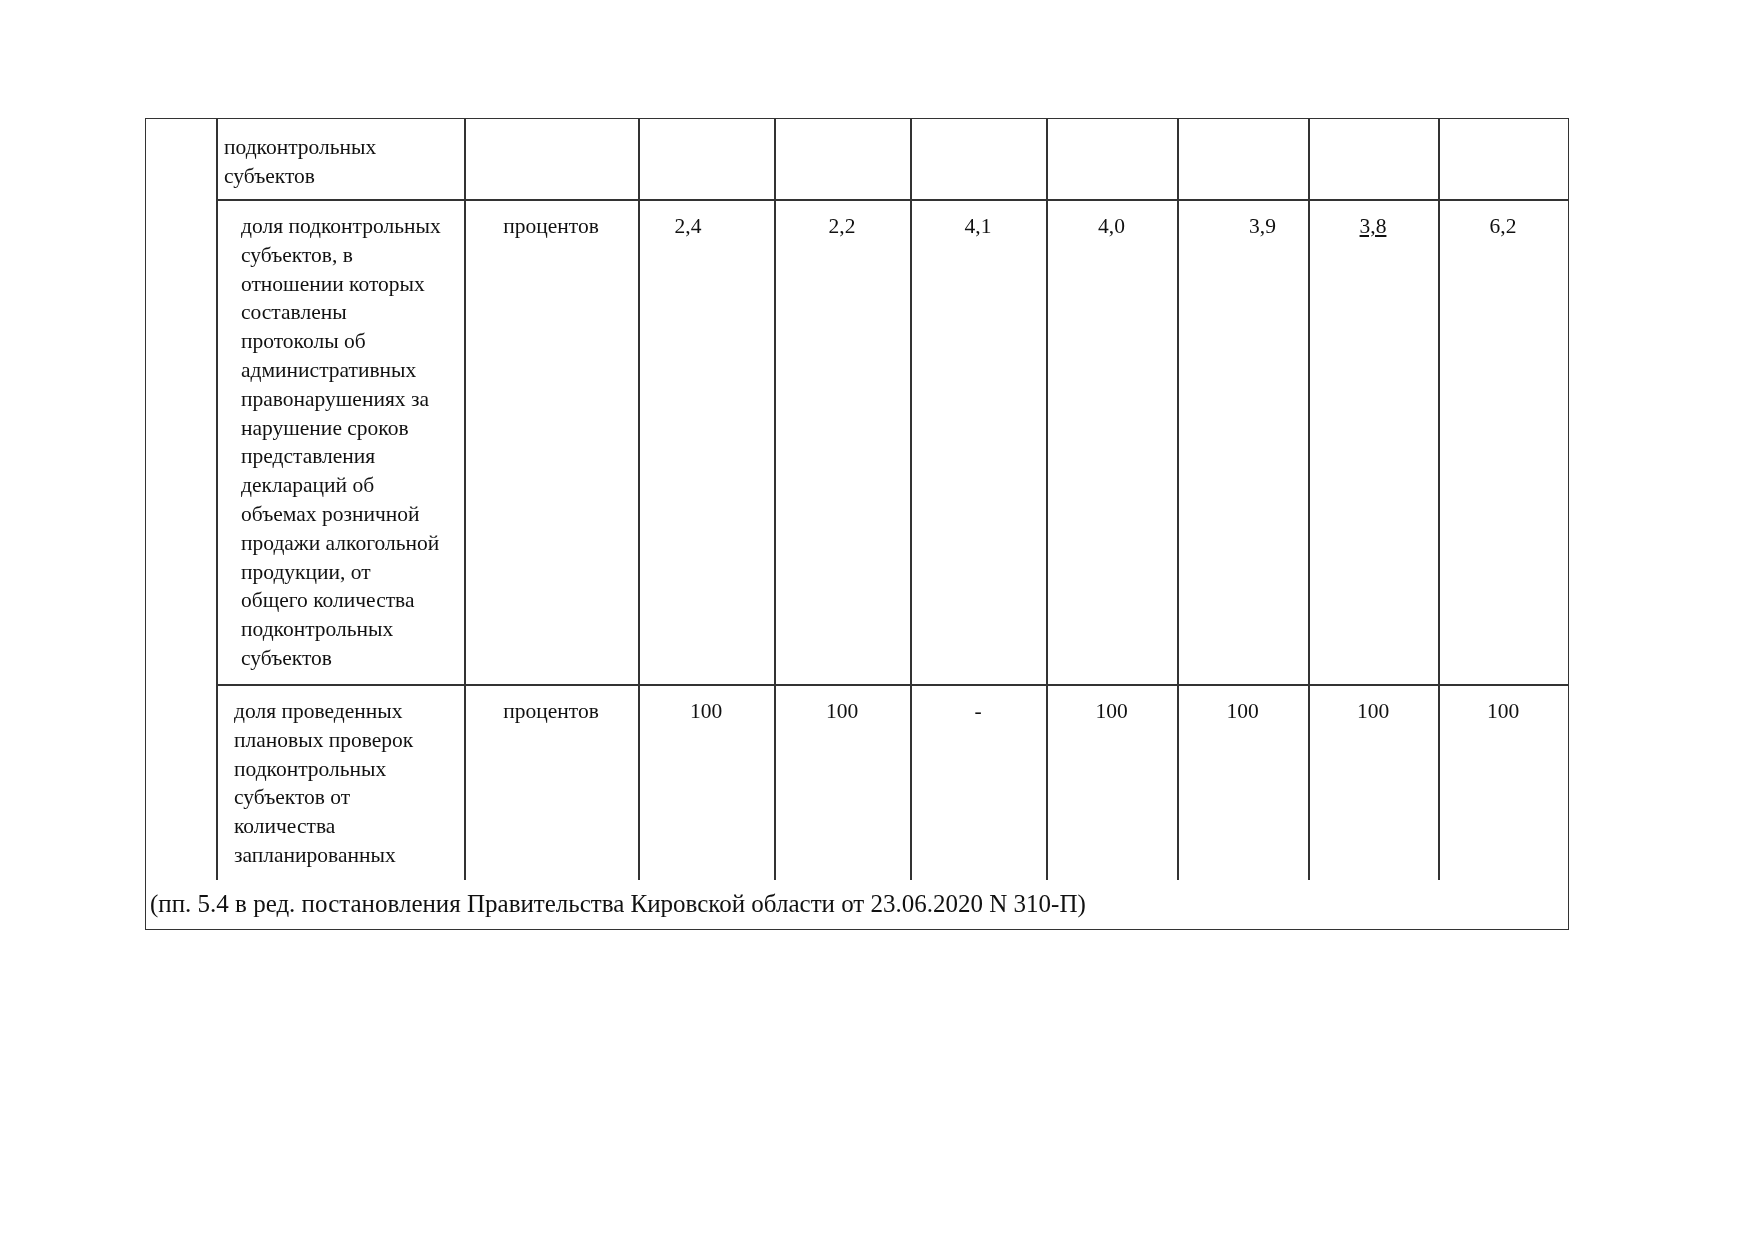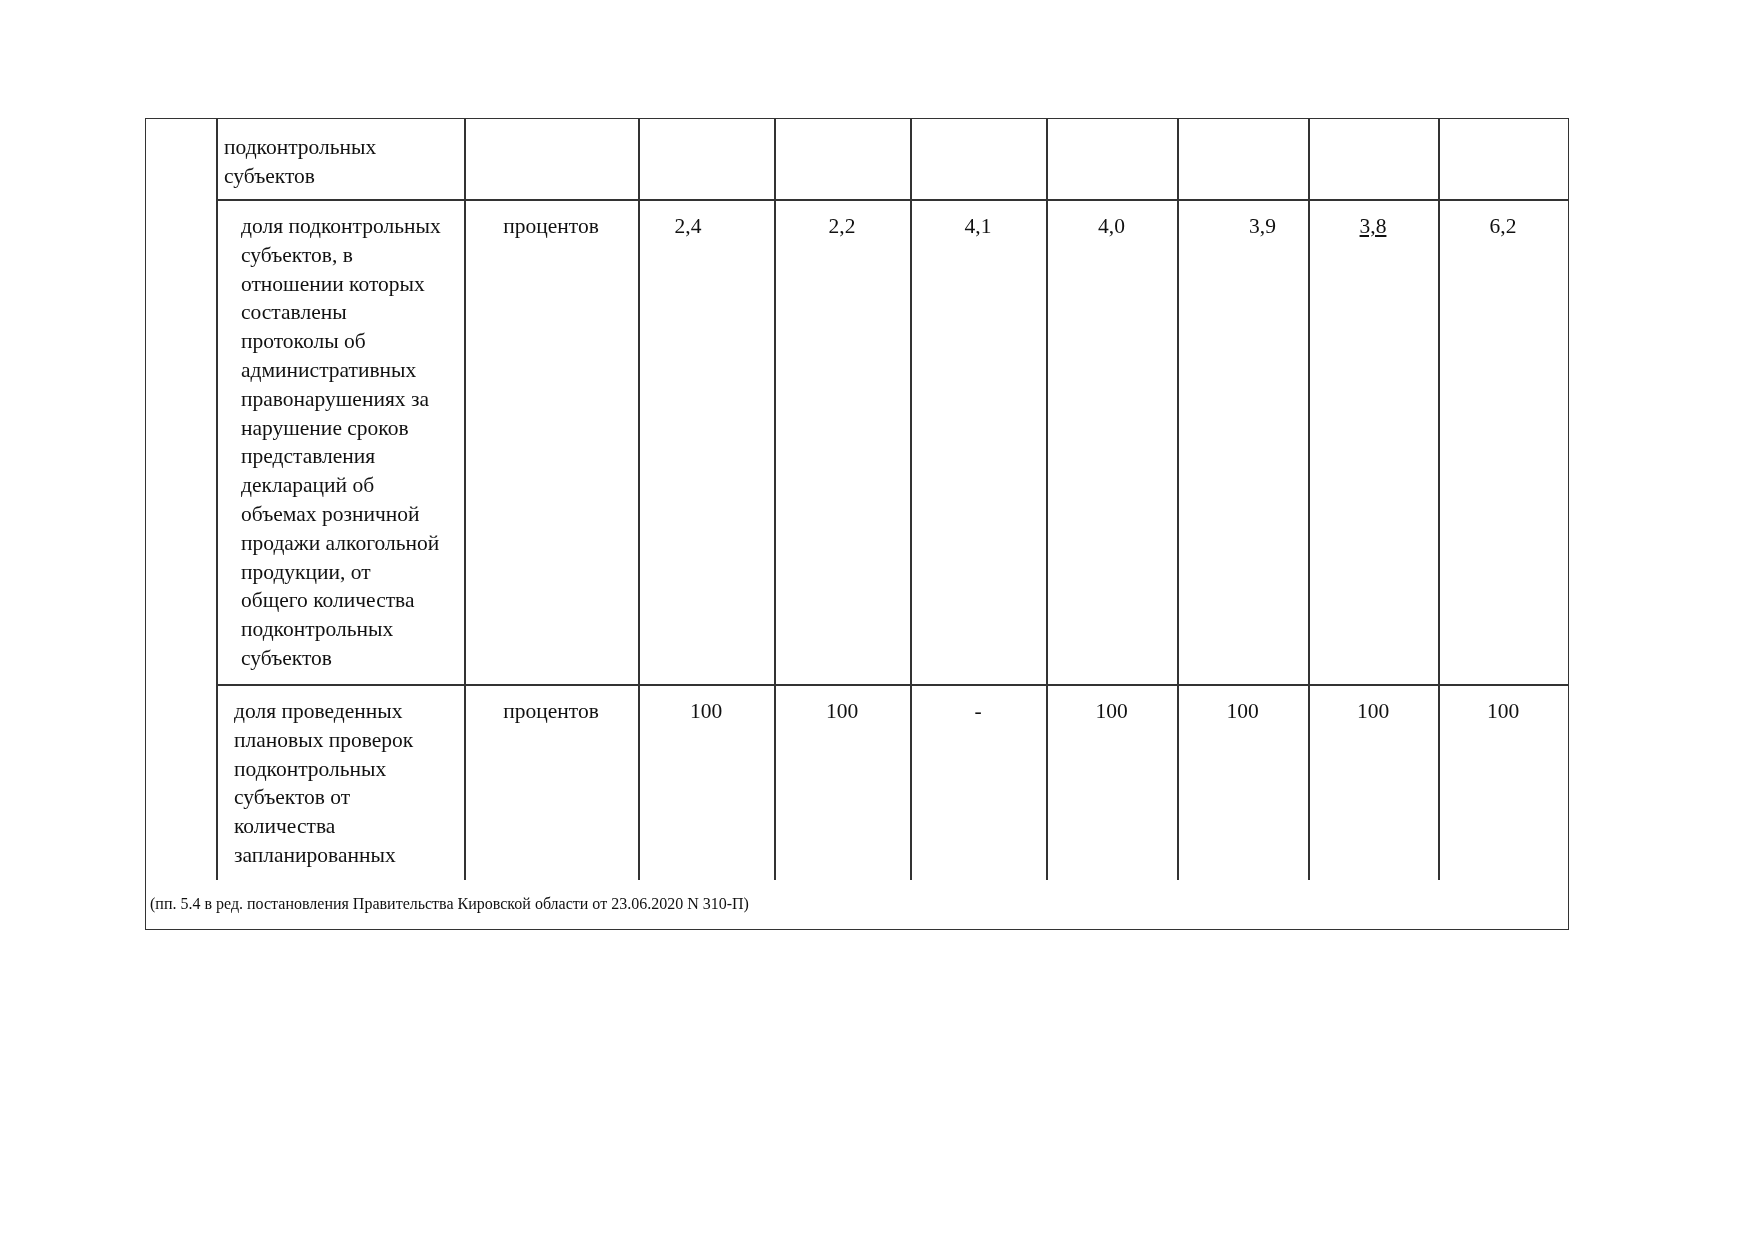--- a/index.html
+++ b/index.html
@@ -6,21 +6,21 @@
   body { width: 1754px; height: 1240px; position: relative; overflow: hidden;
          font-family: "Liberation Serif", "DejaVu Serif", serif; color: #111; }
   .page { position: absolute; left: 0; top: 0; width: 1754px; height: 884px; }
   .tbl { position: absolute; left: 145px; top: 118px; width: 1424px; height: 812px;
          border: 1.5px solid #333; box-sizing: border-box; }
   .vline { position: absolute; width: 1.5px; background: #333; }
   .hline { position: absolute; height: 1.5px; background: #333; }
   .cell { position: absolute; font-size: 21.5px; line-height: 28.8px; }
   .name { white-space: pre-line; }
   .center { text-align: center; }
-  .note { position: absolute; left: 150px; top: 890px; font-size: 16px; line-height: 28px; white-space: nowrap; }
+  .note { position: absolute; left: 150px; top: 890px; font-size: 25px; line-height: 28px; white-space: nowrap; }
 </style>
 </head>
 <body>
 
 <div class="page">
   <div class="tbl">
 
     <div class="vline" style="left:70px; top:0; height:761px;"></div>
     <div class="vline" style="left:318px; top:0; height:761px;"></div>
     <div class="vline" style="left:492px; top:0; height:761px;"></div>

